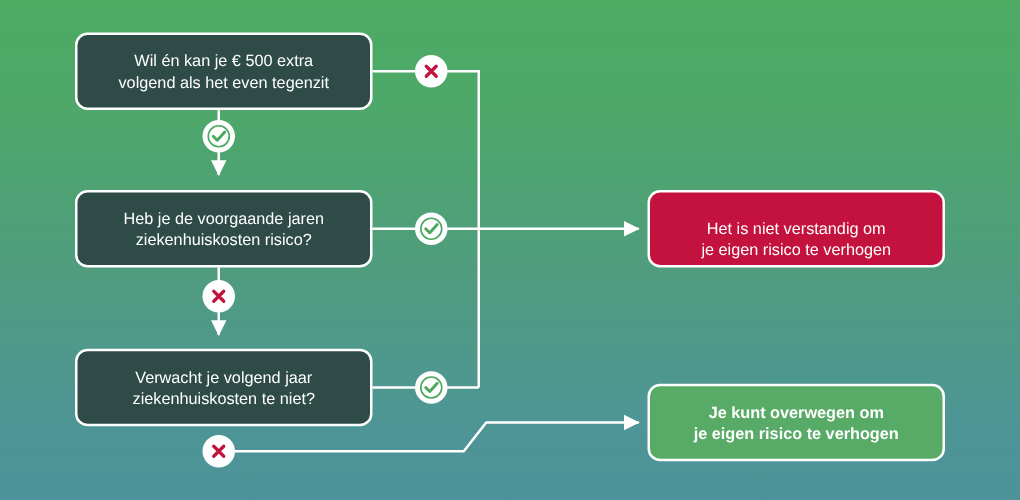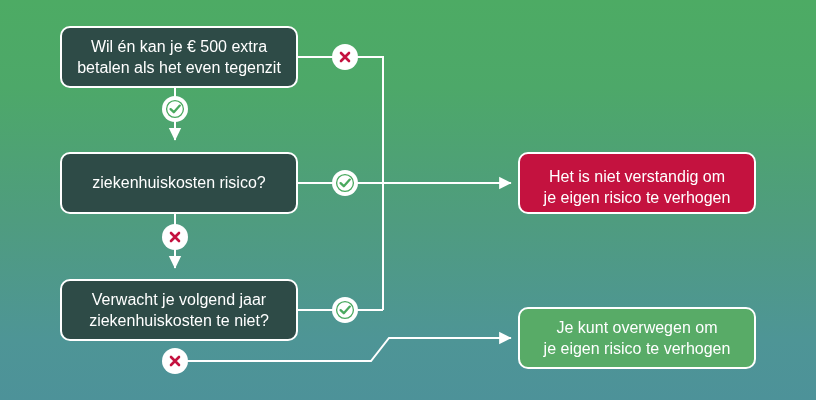--- a/index.html
+++ b/index.html
@@ -26,21 +26,21 @@
     position: absolute;
     box-sizing: border-box;
     border-radius: 10px;
     border: 2px solid #ffffff;
     display: flex;
     align-items: center;
     justify-content: center;
     text-align: center;
     color: #ffffff;
     line-height: 1.32;
-    font-size: 16px;
+    font-size: 13px;
     padding: 4px 10px;
     z-index: 3;
   }
   .node-question {
     background: #2e4b47;
   }
   .node-outcome-negative {
     background: #c4123f;
     align-items: flex-end;
   }
@@ -90,45 +90,46 @@
     <path d="M 175 214 L 175 268" fill="none" stroke="#ffffff" stroke-width="2" marker-end="url(#arrow-down)"></path>
 
     <path d="M 298 310 L 383 310" fill="none" stroke="#ffffff" stroke-width="2"></path>
 
     <path d="M 175 361 L 371 361 L 389 338 L 511 338" fill="none" stroke="#ffffff" stroke-width="2" stroke-linejoin="miter" marker-end="url(#arrow-right)"></path>
   </svg>
 
   <div class="node node-question" style="left:60px; top:26px; width:238px; height:62px;">
     <div>
       <span class="node-line">Wil én kan je € 500 extra</span>
-      <span class="node-line">betalen als het even tegenzit</span>
+      <span class="node-line">volgend als het even tegenzit</span>
     </div>
   </div>
 
   <div class="node node-question" style="left:60px; top:152px; width:238px; height:62px;">
     <div>
+      <span class="node-line">Heb je de voorgaande jaren</span>
       <span class="node-line">ziekenhuiskosten risico?</span>
     </div>
   </div>
 
   <div class="node node-question" style="left:60px; top:279px; width:238px; height:62px;">
     <div>
       <span class="node-line">Verwacht je volgend jaar</span>
       <span class="node-line">ziekenhuiskosten te niet?</span>
     </div>
   </div>
 
   <div class="node node-outcome-negative" style="left:518px; top:152px; width:238px; height:62px;">
     <div>
       <span class="node-line">Het is niet verstandig om</span>
       <span class="node-line">je eigen risico te verhogen</span>
     </div>
   </div>
 
-  <div class="node node-outcome-positive" style="left:518px; top:307px; width:238px; height:62px;">
+  <div class="node node-outcome-positive" style="left:518px; top:307px; width:238px; height:62px;font-weight:bold;">
     <div>
       <span class="node-line">Je kunt overwegen om</span>
       <span class="node-line">je eigen risico te verhogen</span>
     </div>
   </div>
 
   <div class="badge" style="left:332px; top:44px;">
     <span>
       <svg width="26" height="26" viewBox="0 0 26 26">
         <path d="M 9 9 L 17 17 M 17 9 L 9 17" stroke="#c4123f" stroke-width="2.6" stroke-linecap="round" fill="none"></path>

